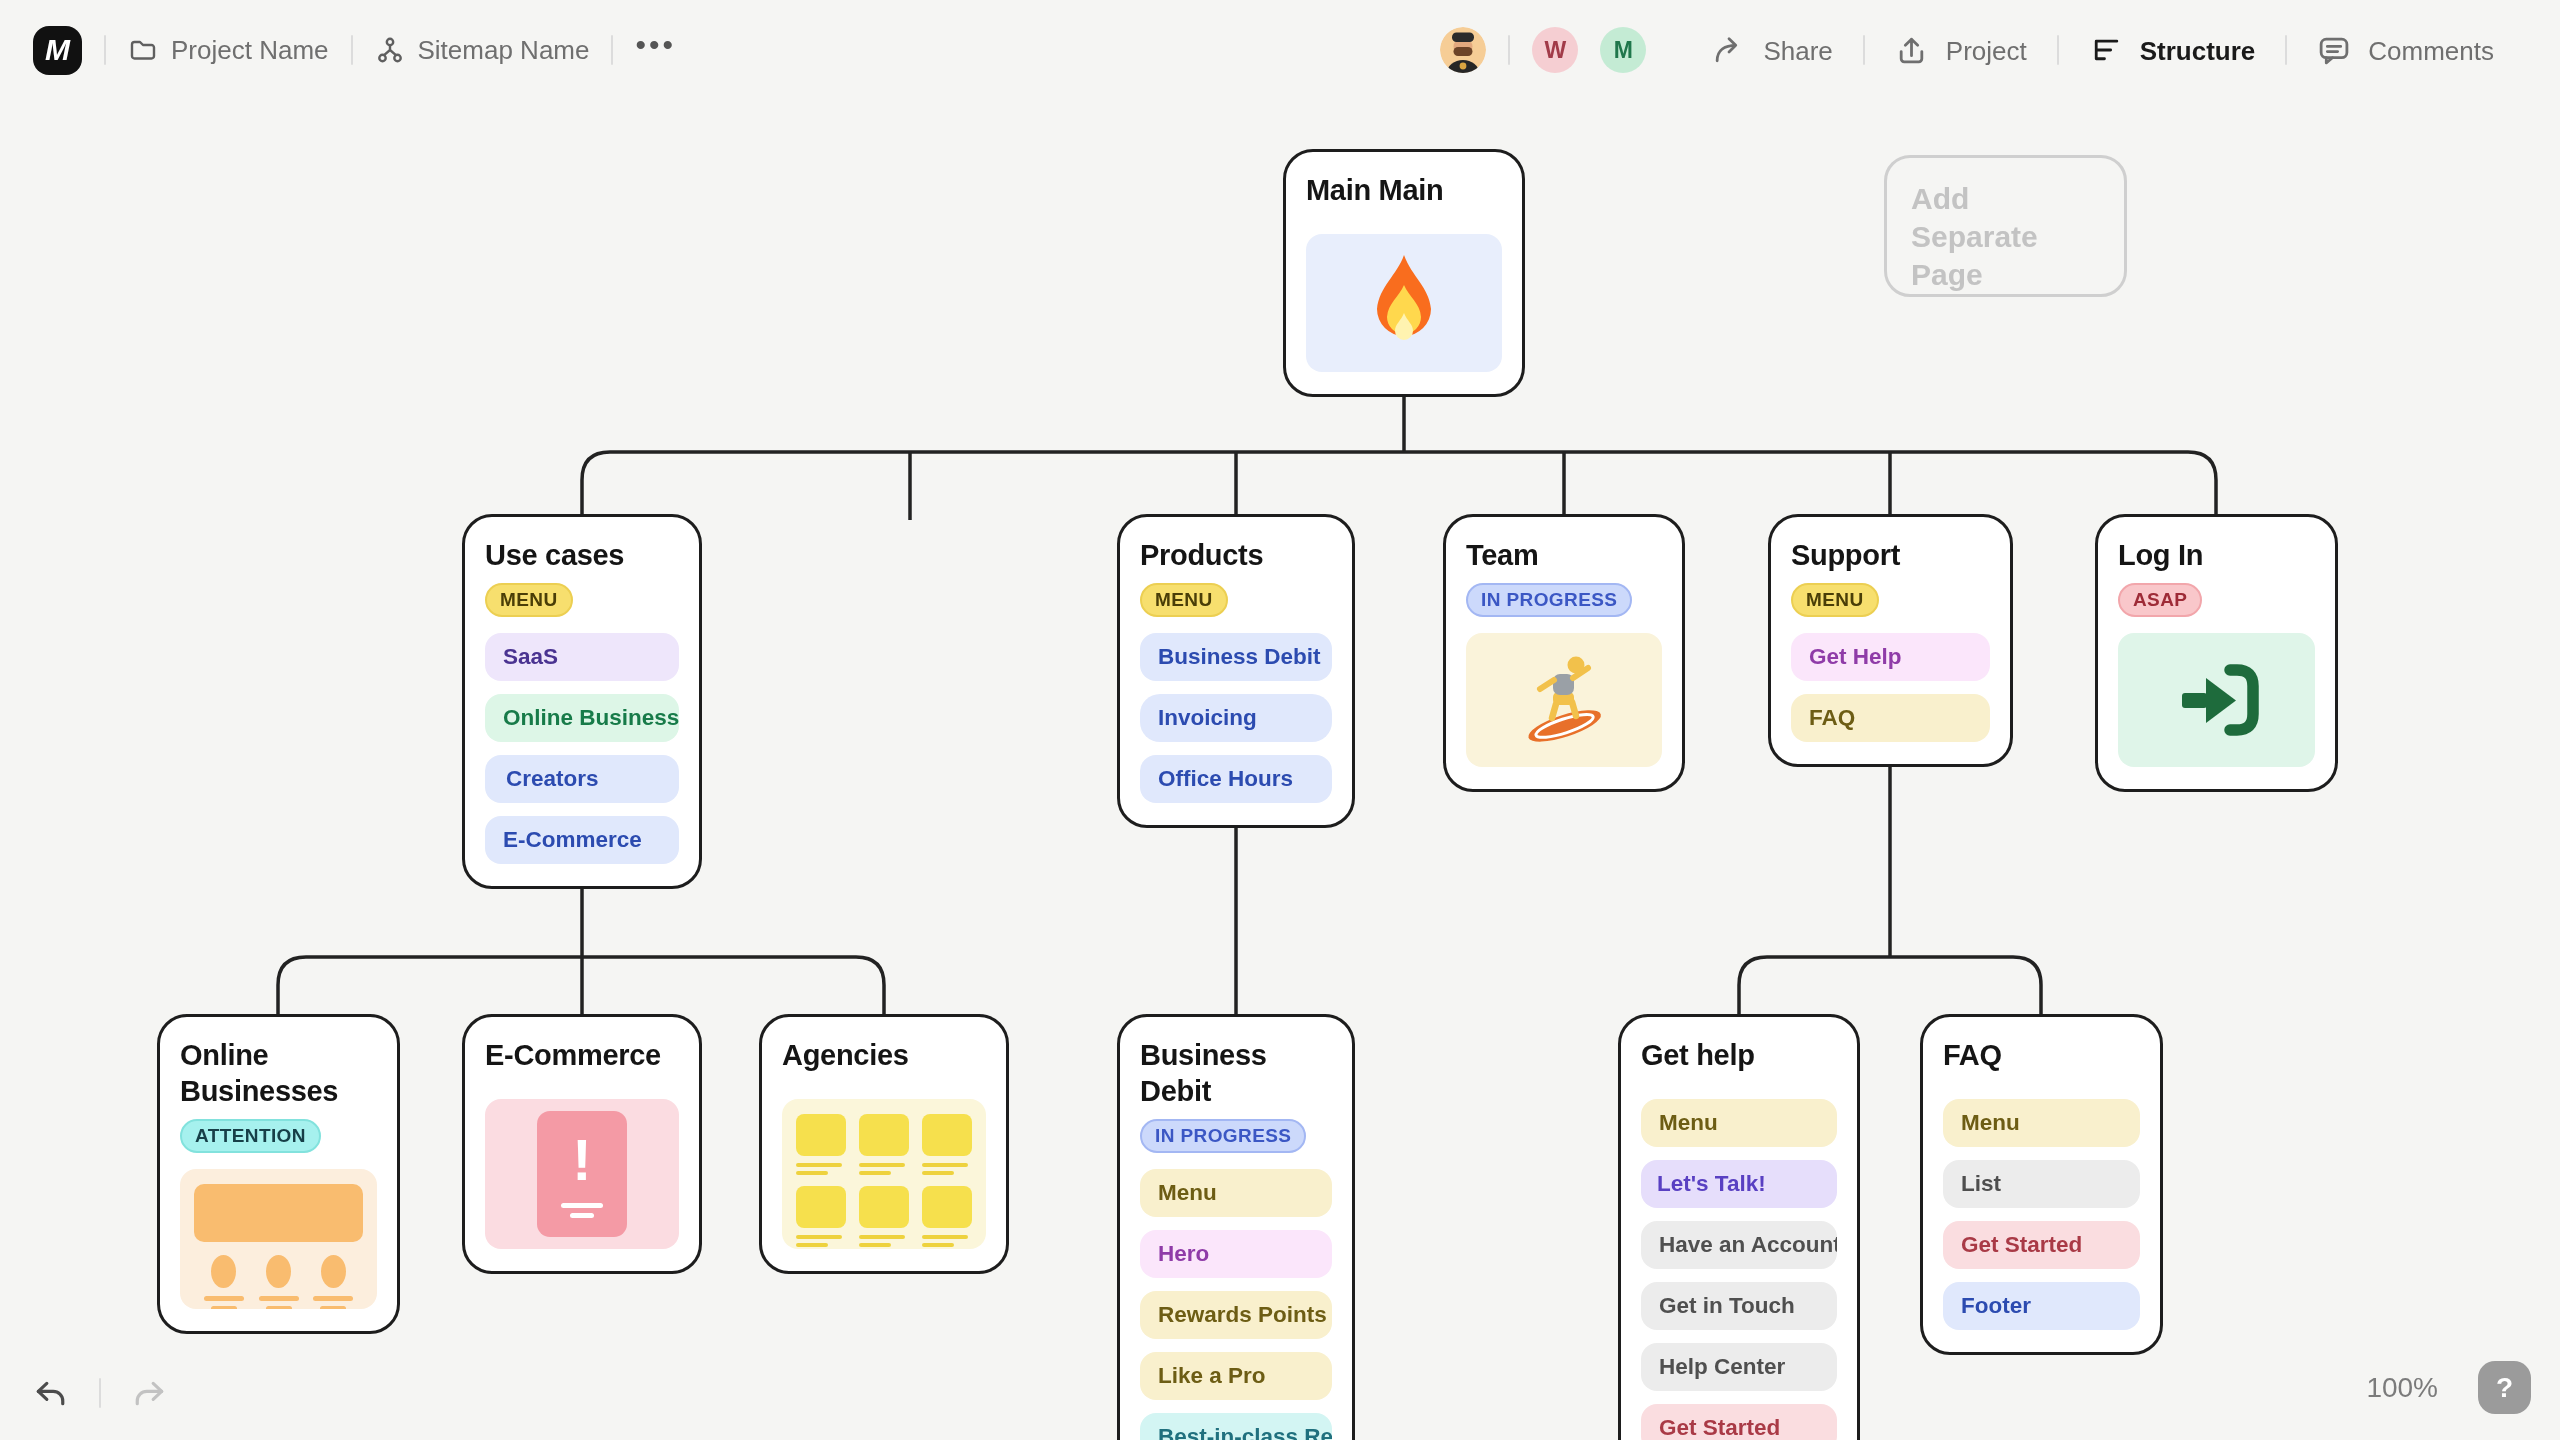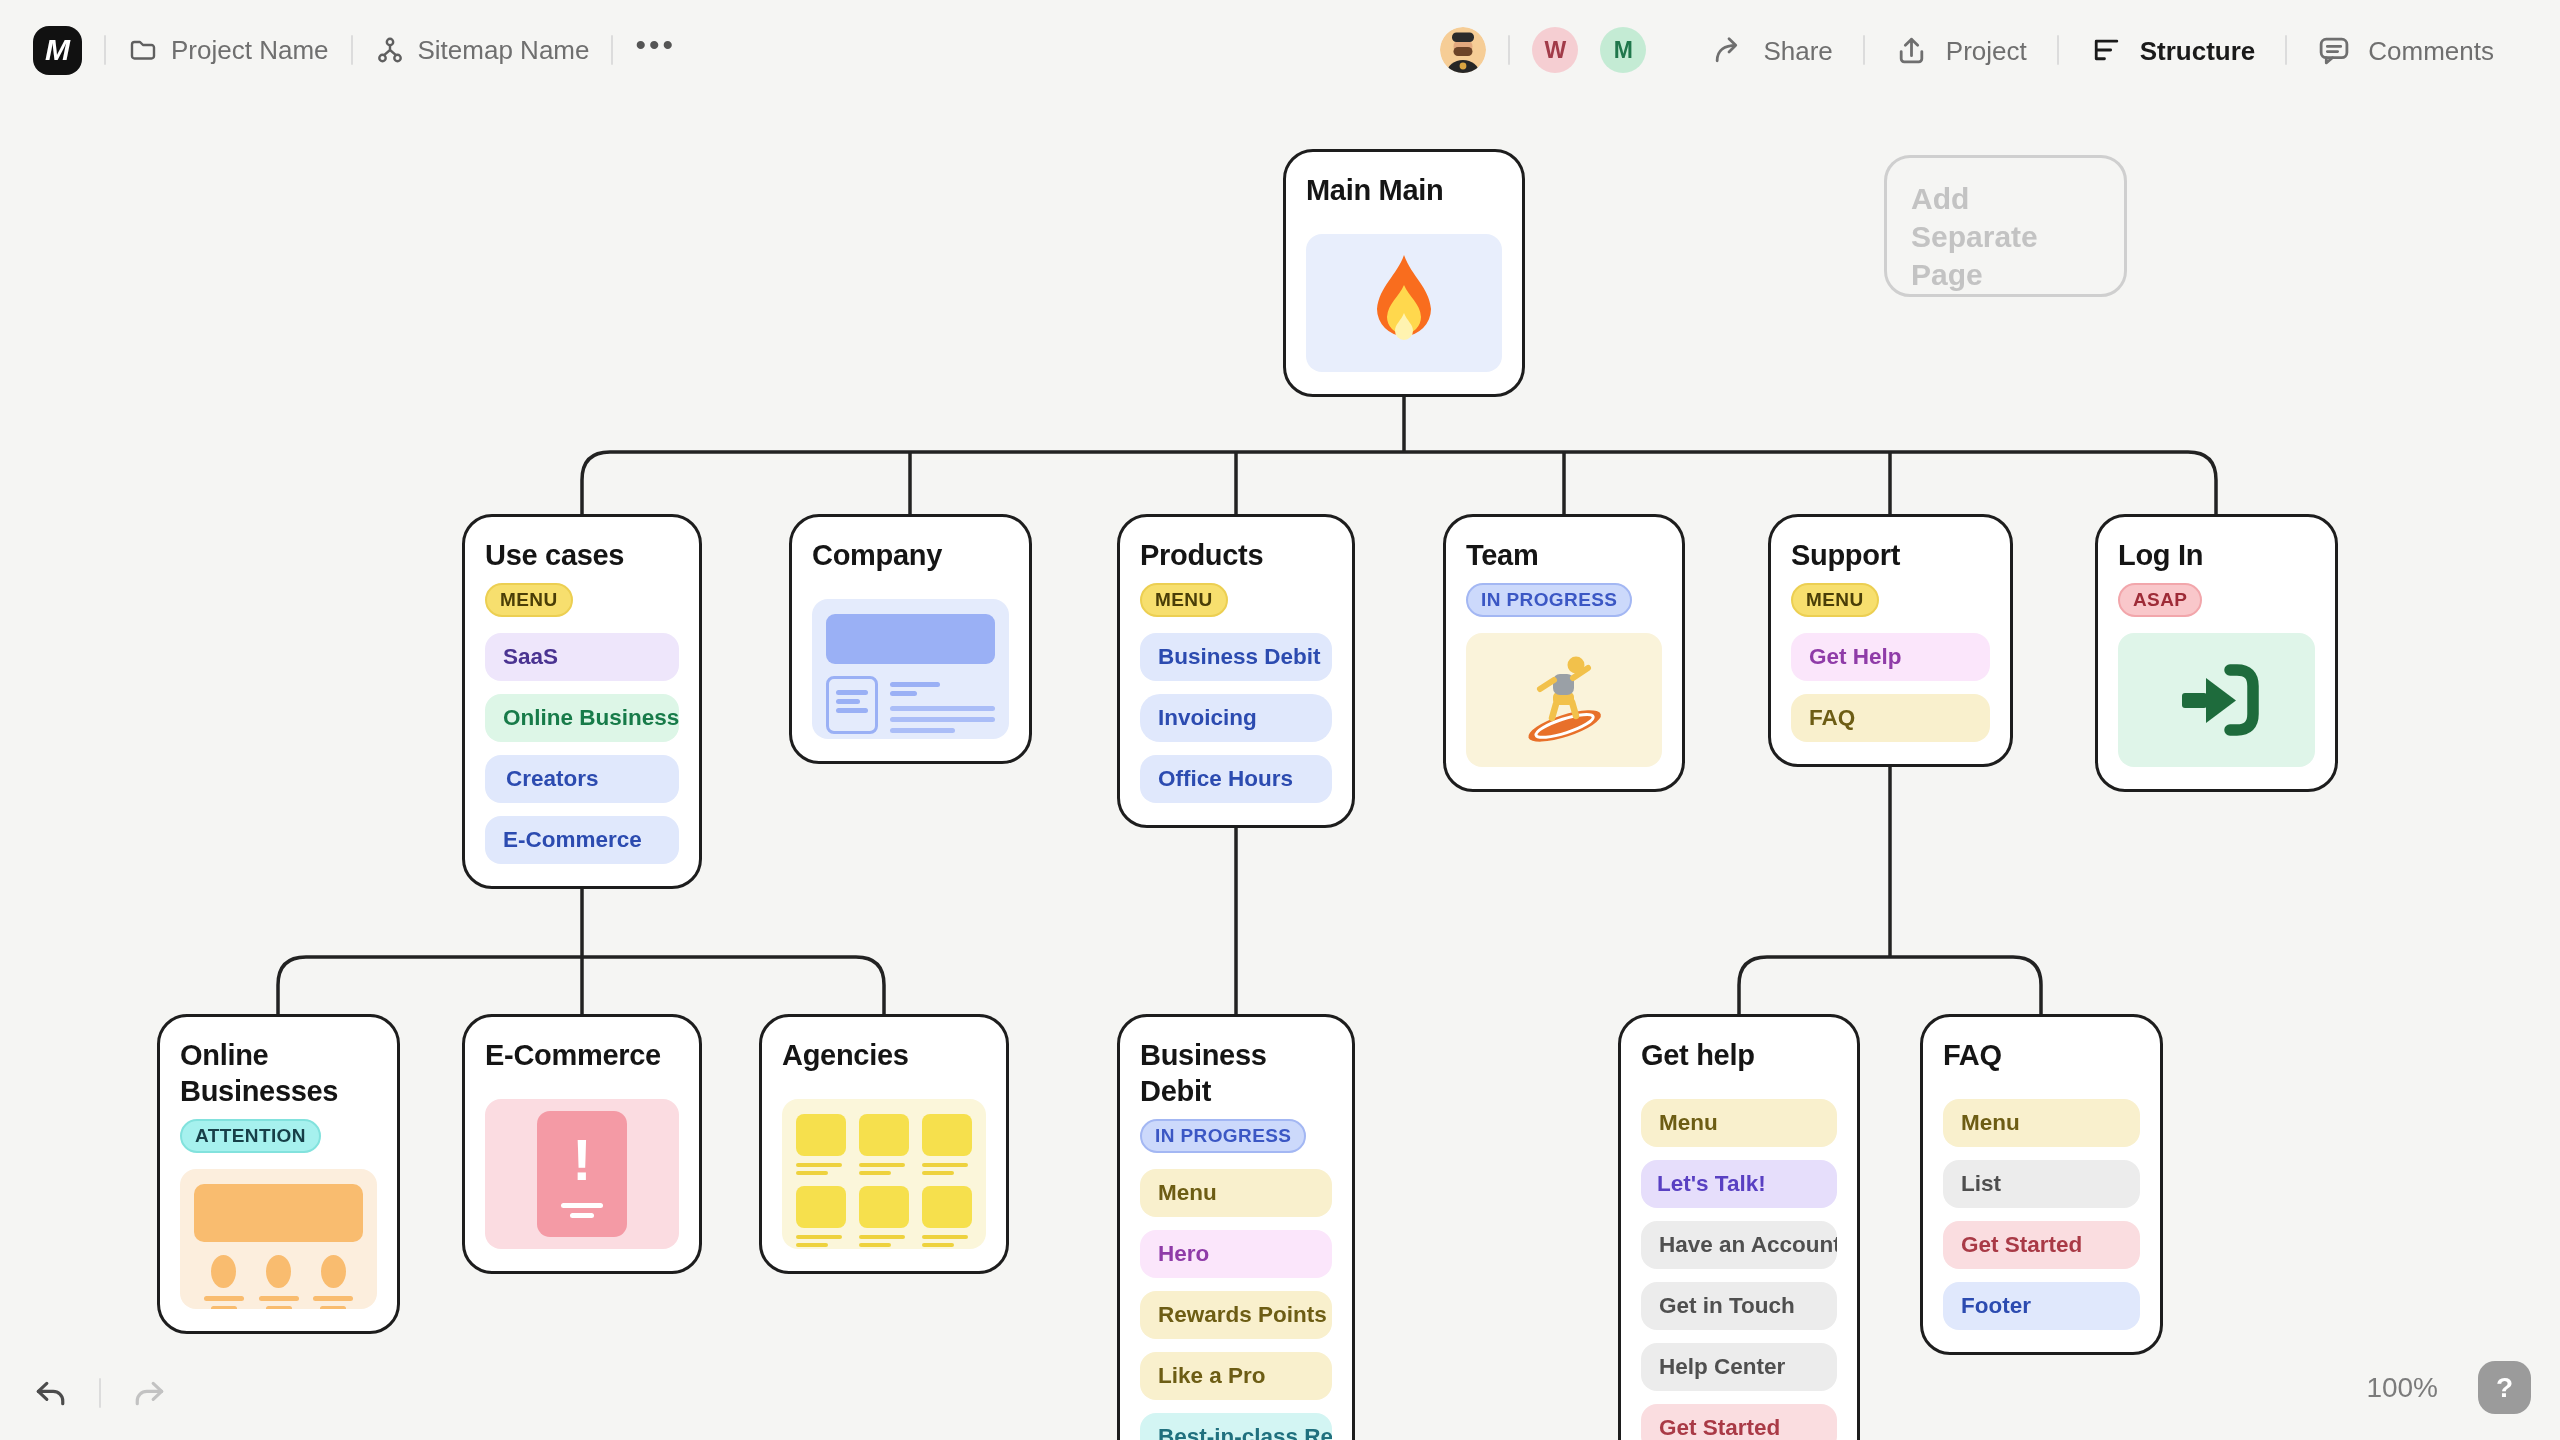--- a/index.html
+++ b/index.html
@@ -82,41 +82,20 @@
     <div class="card" style="left: 462px; top: 514px; width: 240px;">
       <h3 class="card-title">Use cases</h3>
       <div><span class="badge" style="background: rgb(247, 223, 110); color: rgb(74, 62, 7); border-color: rgb(236, 207, 82);">MENU</span></div>
       <div class="items" style="margin-top: 16px;">
         <div class="item" style="background: rgb(238, 230, 251); color: rgb(74, 51, 145);">SaaS</div>
         <div class="item" style="background: rgb(221, 246, 231); color: rgb(23, 123, 73);">Online Businesses</div>
         <div class="item" style="background: rgb(224, 232, 252); color: rgb(44, 75, 176); padding-left: 21px;">Creators</div>
         <div class="item" style="background: rgb(224, 232, 252); color: rgb(44, 75, 176);">E-Commerce</div>
       </div>
     </div>
-    <div class="card" style="left: 789px; top: 514px; width: 243px;">
-      <h3 class="card-title">Company</h3>
-      <div class="art-panel" style="background: rgb(228, 235, 252); height: 140px; margin-top: 26px; padding: 15px 14px;">
-    <div style="height:50px;border-radius:9px;background:#9ab0f5"></div>
-    <div style="display:flex;margin-top:12px;">
-      <div style="width:52px;height:58px;border:3.5px solid #9ab0f5;border-radius:8px;box-sizing:border-box;padding:7px 7px 0;flex:0 0 auto;">
-        <div class="wf-line" style="width:100%;background:#9ab0f5;margin-top:4px"></div>
-            <div class="wf-line" style="width:75%;background:#9ab0f5;margin-top:4px"></div>
-            <div class="wf-line" style="width:100%;background:#9ab0f5;margin-top:4px"></div>
-      </div>
-      <div style="flex:1;margin-left:12px;padding-top:2px;">
-        <div class="wf-line" style="width:48%;background:#9ab0f5;margin-top:4px"></div>
-            <div class="wf-line" style="width:26%;background:#9ab0f5;margin-top:4px"></div>
-        <div style="height:4px"></div>
-        <div class="wf-line" style="width:100%;background:#aabdf7;margin-top:6px"></div>
-            <div class="wf-line" style="width:100%;background:#aabdf7;margin-top:6px"></div>
-            <div class="wf-line" style="width:62%;background:#aabdf7;margin-top:6px"></div>
-      </div>
-    </div>
-      </div>
-    </div>
     <div class="card" style="left: 1117px; top: 514px; width: 238px;">
       <h3 class="card-title">Products</h3>
       <div><span class="badge" style="background: rgb(247, 223, 110); color: rgb(74, 62, 7); border-color: rgb(236, 207, 82);">MENU</span></div>
       <div class="items" style="margin-top: 16px;">
         <div class="item" style="background: rgb(224, 232, 252); color: rgb(44, 75, 176);">Business Debit</div>
         <div class="item" style="background: rgb(224, 232, 252); color: rgb(44, 75, 176); border-radius: 20px;">Invoicing</div>
         <div class="item" style="background: rgb(224, 232, 252); color: rgb(44, 75, 176);">Office Hours</div>
       </div>
     </div>
     <div class="card" style="left: 1443px; top: 514px; width: 242px;">

